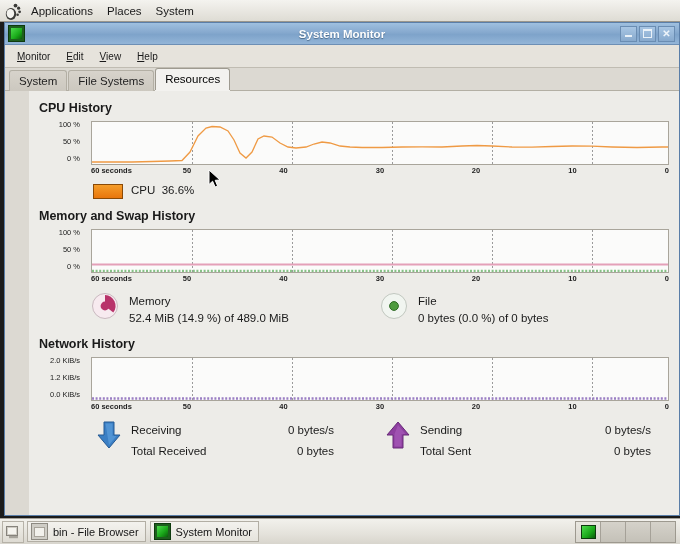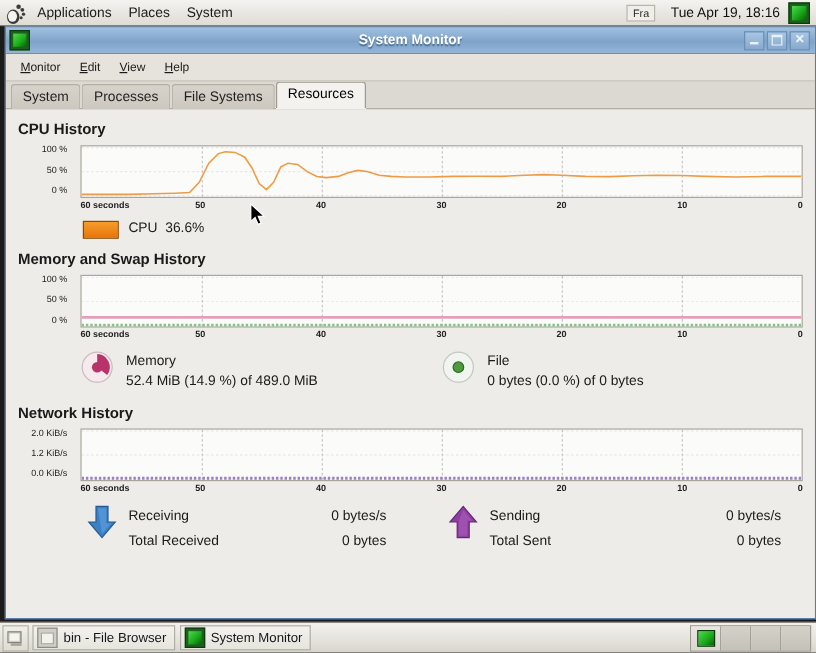--- a/index.html
+++ b/index.html
@@ -184,20 +184,21 @@
     box-shadow: 0 1px 0 #f3f2ef;
   }
 
   
   #content {
     flex: 1;
     background: #edece8;
     padding: 8px 10px 4px 10px;
     box-sizing: border-box;
     overflow: hidden;
+    margin-left: 24px;
   }
   .section-title {
     font-size: 12.5px; font-weight: bold; color: #1a1a1a;
     margin: 2px 0 6px 0;
   }
   .graph-row {
     display: flex;
     align-items: flex-start;
   }
   .ylabels {
@@ -348,25 +349,20 @@
       <div class="panel-menu">
         <span>Applications</span>
       </div>
       <div class="panel-menu">
         <span>Places</span>
       </div>
       <div class="panel-menu">
         <span>System</span>
       </div>
     </div>
-    <div id="top-panel-right">
-      <div class="panel-kbd">Fra</div>
-      <div class="panel-clock">Tue Apr 19, 18:16</div>
-      <div class="panel-tray-icon"></div>
-    </div>
   </div>
 
   <div id="desktop">
 
     <div id="window">
 
       <div id="titlebar">
         <div class="title-icon"></div>
         <div id="title-text">System Monitor</div>
         <div id="win-buttons">
@@ -384,21 +380,20 @@
 
       <div id="menubar">
         <div class="menu-item"><u>M</u><span>onitor</span></div>
         <div class="menu-item"><u>E</u><span>dit</span></div>
         <div class="menu-item"><u>V</u><span>iew</span></div>
         <div class="menu-item"><u>H</u><span>elp</span></div>
       </div>
 
       <div id="tabstrip">
         <div class="tab"><span>System</span></div>
-        <div class="tab"><span>Processes</span></div>
         <div class="tab"><span>File Systems</span></div>
         <div class="tab active"><span>Resources</span></div>
       </div>
 
       <div id="content">
 
         <div class="section-title">CPU History</div>
         <div class="graph-row">
           <div class="ylabels">
             <span style="top:0px">100 %</span>

